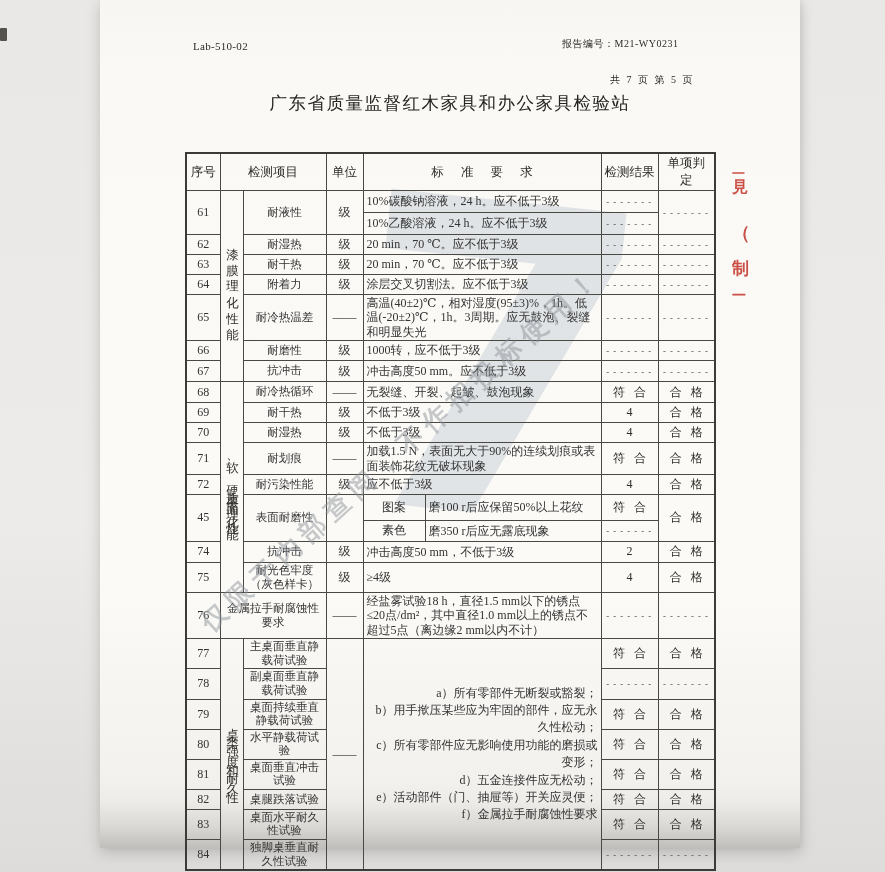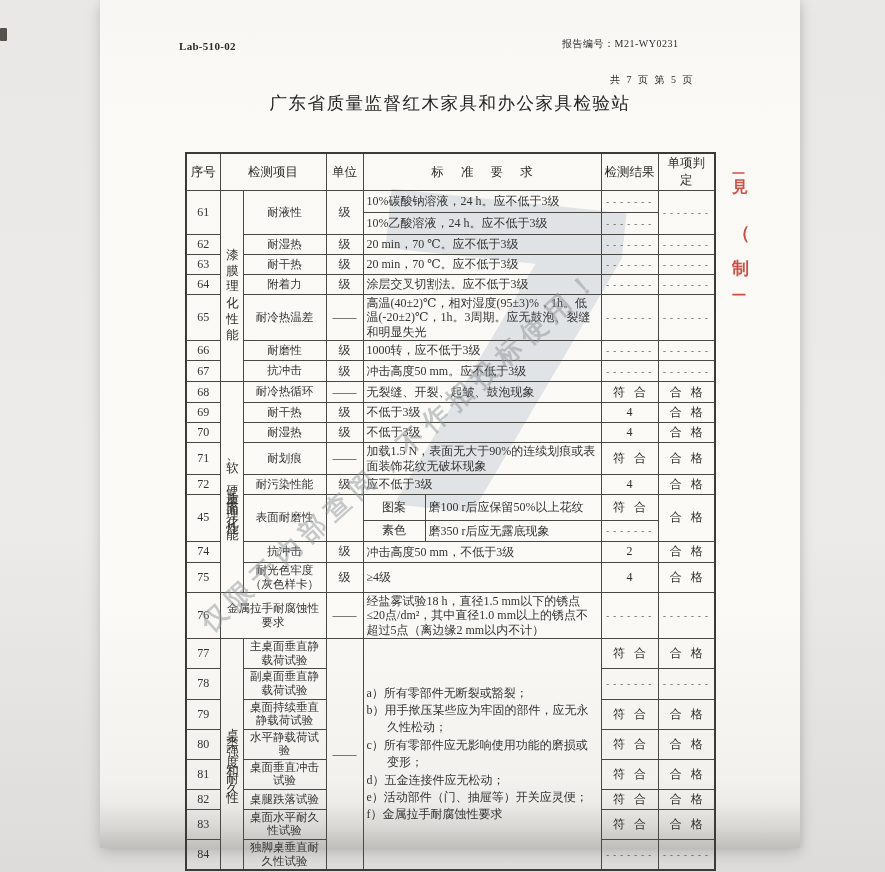--- a/index.html
+++ b/index.html
@@ -14,21 +14,21 @@
     background:linear-gradient(180deg,#f7f6f3 0%,#faf9f6 8%,#fbfaf7 70%,#f2f1ee 92%,#e3e1dd 100%);
     box-shadow:0 4px 14px rgba(0,0,0,.18), 2px 0 6px rgba(0,0,0,.05);
   }
   .paper::after{ 
     content:""; position:absolute; left:0; right:0; bottom:0; height:46px;
     background:linear-gradient(180deg,rgba(0,0,0,0) 0%,rgba(90,88,84,.10) 55%,rgba(70,68,64,.22) 100%);
     pointer-events:none;
   }
   .speck { position:absolute; left:0; top:28px; width:7px; height:13px; background:#55524e; border-radius:1px; }
 
-  .doc-code { position:absolute; left:79px; top:40px; font-weight:bold; font-size:11px; letter-spacing:.3px; color:#2e2c2a; }
+  .doc-code { position:absolute; left:93px; top:40px; font-weight:normal; font-size:11px; letter-spacing:.3px; color:#2e2c2a; }
   .report-no { position:absolute; left:462px; top:37px; font-size:10px; color:#2e2c2a; letter-spacing:.5px; }
   .page-info { position:absolute; left:510px; top:73px; font-size:10px; color:#2e2c2a; word-spacing:4px; }
   .org-title { position:absolute; left:60px; top:91px; width:580px; text-align:center; font-size:17.5px; font-weight:normal; letter-spacing:1.5px; color:#262422; }
   .report-title { position:absolute; left:60px; top:119px; width:580px; text-align:center; font-size:21px; font-weight:bold; word-spacing:14px; letter-spacing:6px; color:#262422; }
 
   table.report {
     position:absolute; left:85px; top:152px; width:529px;
     border-collapse:collapse; table-layout:fixed;
     font-size:12px; color:#333; z-index:2; background:transparent;
   }
@@ -47,21 +47,21 @@
   td.c-sub { text-align:center; font-size:12px; }
   td.c-res, td.c-jud { text-align:center; word-spacing:6px; font-size:12px; color:#2f2d2a; }
   .dash { color:#5a5854; font-size:9px; letter-spacing:1.6px; font-family:"DejaVu Sans Mono",monospace; }
   .vert {
     writing-mode:vertical-rl; text-orientation:upright;
     margin:0 auto; font-size:12.5px; color:#2e2c29;
   }
   .vg1 { letter-spacing:16px; }
   .vg2 { letter-spacing:6px; }
   .vg3 { letter-spacing:9px; }
-  .std-line { padding-left:1.7em; text-indent:-1.7em; line-height:1.45; }
+  .std-line { padding-left:1.7em; text-indent:-1.7em; line-height:1.45;text-align:right; }
   td.c-stdlist { vertical-align:middle; padding-left:10px; }
 
   
   .big-seven {
     position:absolute; left:245px; top:150px; z-index:1;
     font-family:"DejaVu Sans","Liberation Sans",sans-serif;
     font-size:430px; font-weight:600; line-height:1;
     color:rgba(176,186,197,.35); transform:rotate(6deg); pointer-events:none;
   }
   .diag-watermark {

